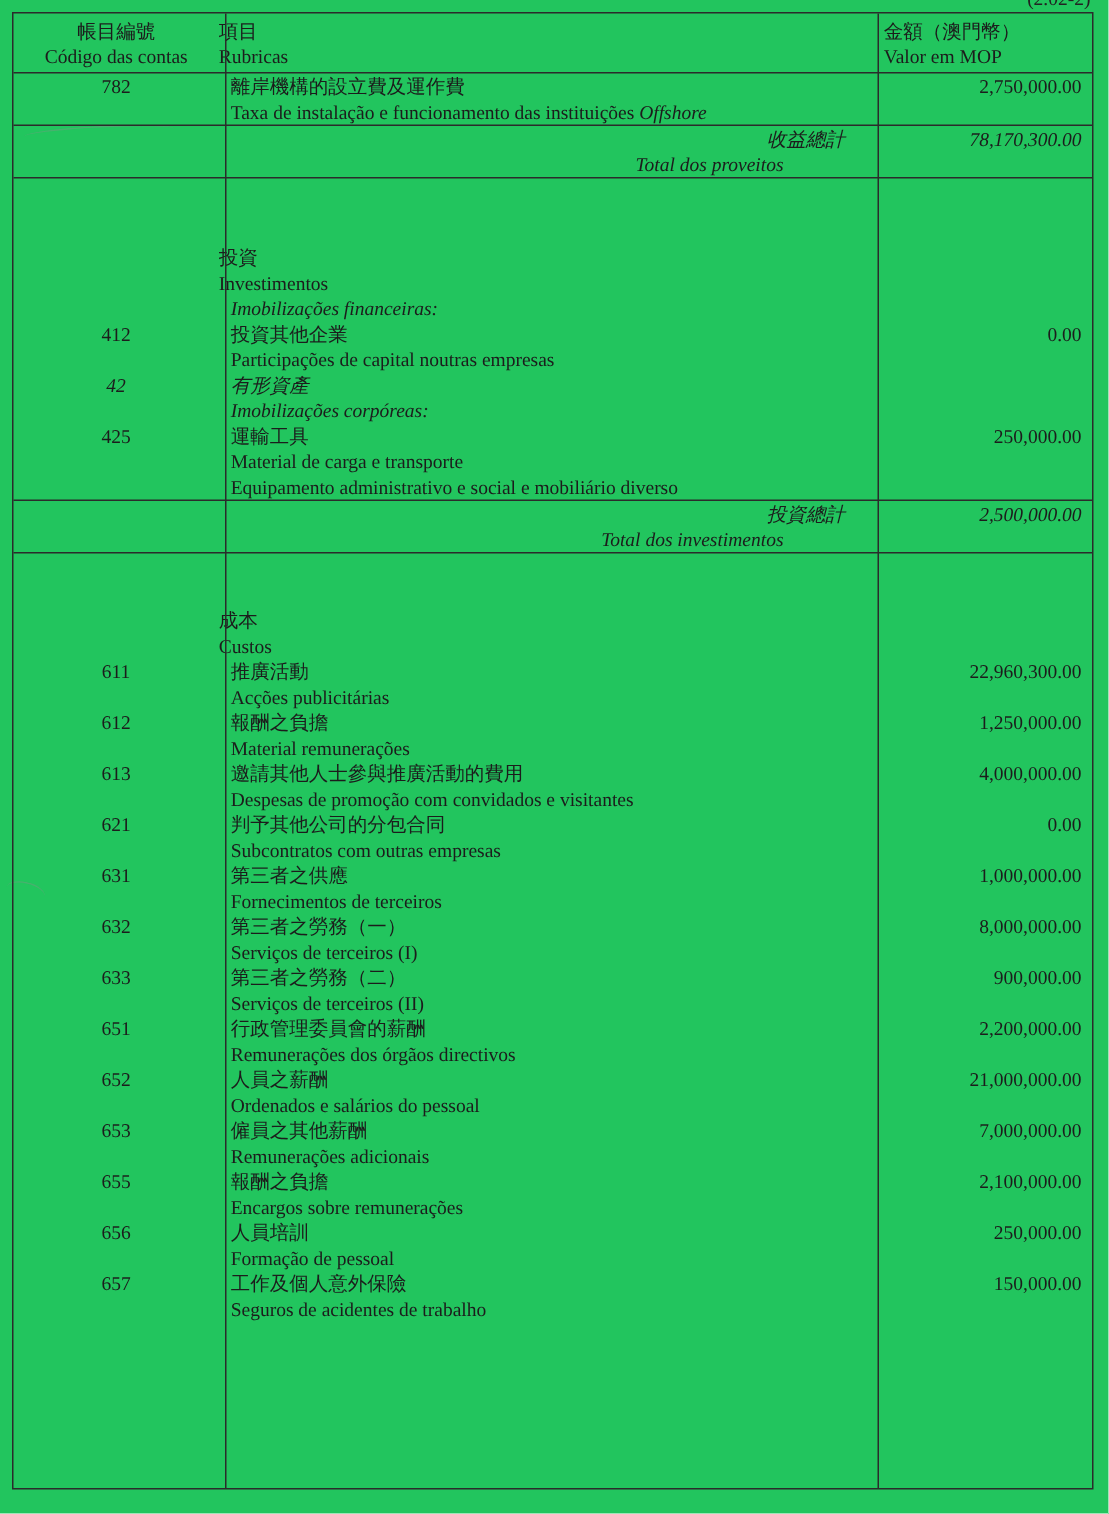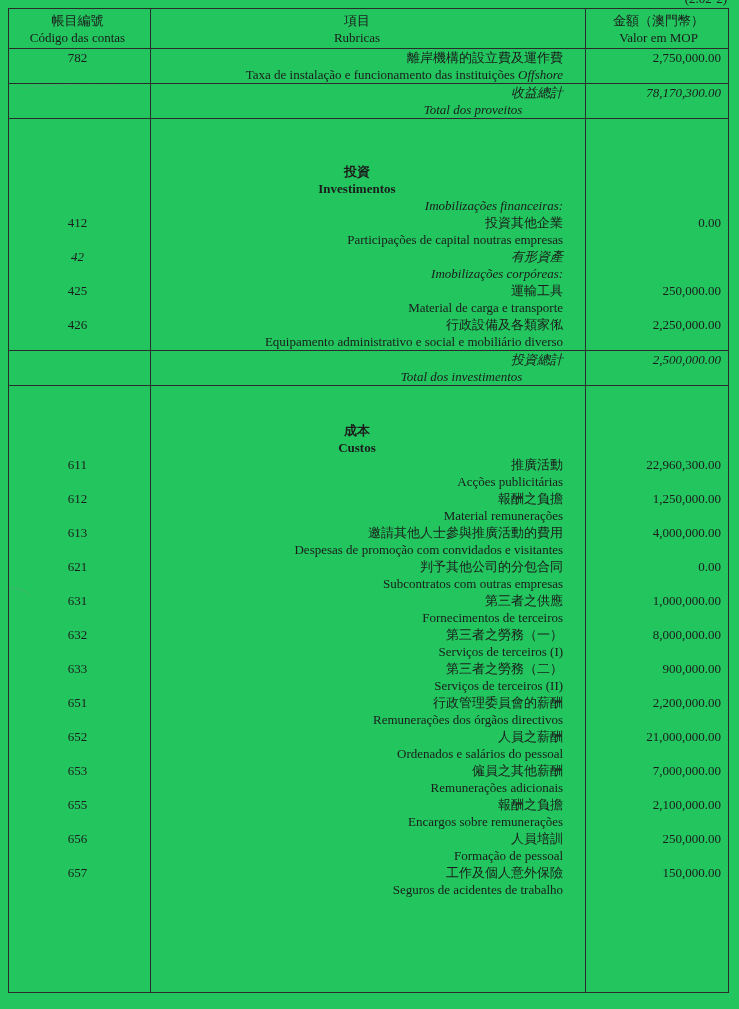--- a/index.html
+++ b/index.html
@@ -33,25 +33,25 @@
     top: 0;
     bottom: 0;
     width: 1px;
     background: #2b2b2b;
   }
   .vline-1 { left: 141px; }
   .vline-2 { left: 576px; }
   .line { display: flex; height: 17px; line-height: 17px; font-size: 13px; }
   .cell { box-sizing: border-box; overflow: hidden; white-space: nowrap; }
   .c1 { width: 141px; text-align: center; }
-  .c2 { width: 435px; padding-left: 8px; padding-right: 5px; text-align: right; }
+  .c2 { width: 435px; padding-left: 8px; padding-right: 5px; text-align: left; }
   .c3 { width: 143px; text-align: right; padding-right: 7px; margin-left: 21px; }
-  .cell.center { text-align: center; padding-right: 0; padding-left: 0; }
+  .cell.center { text-align: left; padding-right: 0; padding-left: 0; }
   .cell.right { text-align: right; }
-  .bold { font-weight: bold; }
+  .bold { font-weight: normal; }
   .italic { font-style: italic; }
   .pt-total { padding-right: 46px; }
   .thead { padding-top: 3px; padding-bottom: 2px; border-bottom: 1px solid #2b2b2b; }
   .hline { border-top: 1px solid #2b2b2b; height: 0; }
   .row-total .c3 { font-style: italic; }
   .artifact {
     position: absolute;
     border-top: 1px solid rgba(140,140,140,0.35);
     border-radius: 50%;
     pointer-events: none;
@@ -162,25 +162,20 @@
             <div class="cell c3">250,000.00</div>
           </div>
           <div class="line">
             <div class="cell c1"></div>
             <div class="cell c2">Material de carga e transporte</div>
             <div class="cell c3"></div>
           </div>
         </div>
         <div class="row-entry">
           <div class="line">
-            <div class="cell c1">426</div>
-            <div class="cell c2">行政設備及各類家俬</div>
-            <div class="cell c3">2,250,000.00</div>
-          </div>
-          <div class="line">
             <div class="cell c1"></div>
             <div class="cell c2">Equipamento administrativo e social e mobiliário diverso</div>
             <div class="cell c3"></div>
           </div>
         </div>
         <div class="hline"></div>
         <div class="row-total">
           <div class="line">
             <div class="cell c1"></div>
             <div class="cell c2 right italic">投資總計</div>

